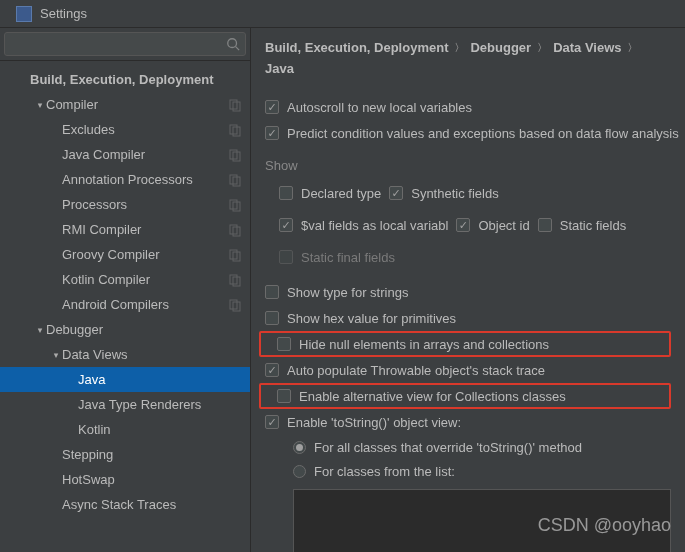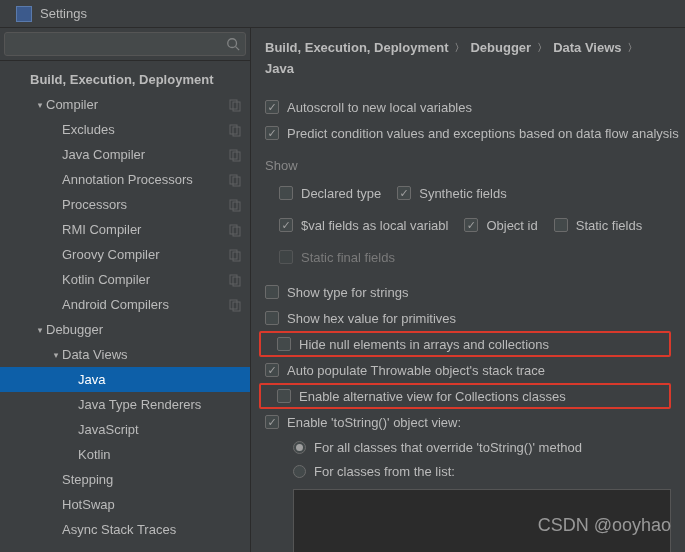--- a/index.html
+++ b/index.html
@@ -27,21 +27,21 @@
 .content { flex: 1; padding: 12px 14px; overflow: hidden; }
 .breadcrumb { display: flex; align-items: center; gap: 6px; font-weight: bold; color: #bbb; margin-bottom: 18px; flex-wrap: wrap; }
 .breadcrumb .sep { color: #888; font-size: 10px; }
 .cb-row { display: flex; align-items: center; gap: 8px; height: 26px; }
 .cb { width: 14px; height: 14px; border: 1px solid #6b6b6b; border-radius: 2px; display: inline-flex; align-items: center; justify-content: center; background: #43494a; flex-shrink: 0; }
 .cb.checked::after { content: "✓"; color: #a0a0a0; font-size: 11px; line-height: 1; }
 .cb.disabled { opacity: 0.5; }
 .cb-label { white-space: nowrap; }
 .cb-label.disabled { color: #7a7a7a; }
 .section-label { color: #888; margin: 12px 0 8px 0; }
-.cb-grid { display: flex; flex-wrap: wrap; gap: 8px 16px; padding-left: 14px; margin-bottom: 10px; }
+.cb-grid { display: flex; flex-wrap: wrap; gap: 8px 8px; padding-left: 14px; margin-bottom: 10px; }
 .cb-grid .cb-row { height: 24px; }
 .highlight { border: 2px solid #d9392b; border-radius: 2px; padding: 0 16px; margin-left: -6px; }
 .radio-row { display: flex; align-items: center; gap: 8px; height: 24px; padding-left: 28px; }
 .radio { width: 13px; height: 13px; border: 1px solid #6b6b6b; border-radius: 50%; display: inline-flex; align-items: center; justify-content: center; background: #43494a; flex-shrink: 0; }
 .radio.checked::after { content: ""; width: 7px; height: 7px; background: #a0a0a0; border-radius: 50%; }
 .listbox { margin: 6px 0 0 28px; height: 80px; border: 1px solid #555; background: #2b2b2b; }
 .watermark { position: absolute; right: 14px; bottom: 16px; font-size: 18px; color: rgba(210,210,210,0.65); font-weight: 400; pointer-events: none; }
 svg.copy-glyph { stroke: #888; fill: none; stroke-width: 1; }
 svg.search-glyph { stroke: #aaa; fill: none; stroke-width: 1.5; }
 </style>
@@ -154,24 +154,20 @@
       <div class="tree-row ind-4 selected">
           <span class="tree-chev"></span>
           <span class="label">Java</span>
         </div>
       <div class="tree-row ind-4">
           <span class="tree-chev"></span>
           <span class="label">Java Type Renderers</span>
         </div>
       <div class="tree-row ind-4">
           <span class="tree-chev"></span>
-          <span class="label">JavaScript</span>
-        </div>
-      <div class="tree-row ind-4">
-          <span class="tree-chev"></span>
           <span class="label">Kotlin</span>
         </div>
       <div class="tree-row ind-3">
           <span class="tree-chev"></span>
           <span class="label">Stepping</span>
         </div>
       <div class="tree-row ind-3">
           <span class="tree-chev"></span>
           <span class="label">HotSwap</span>
         </div>

